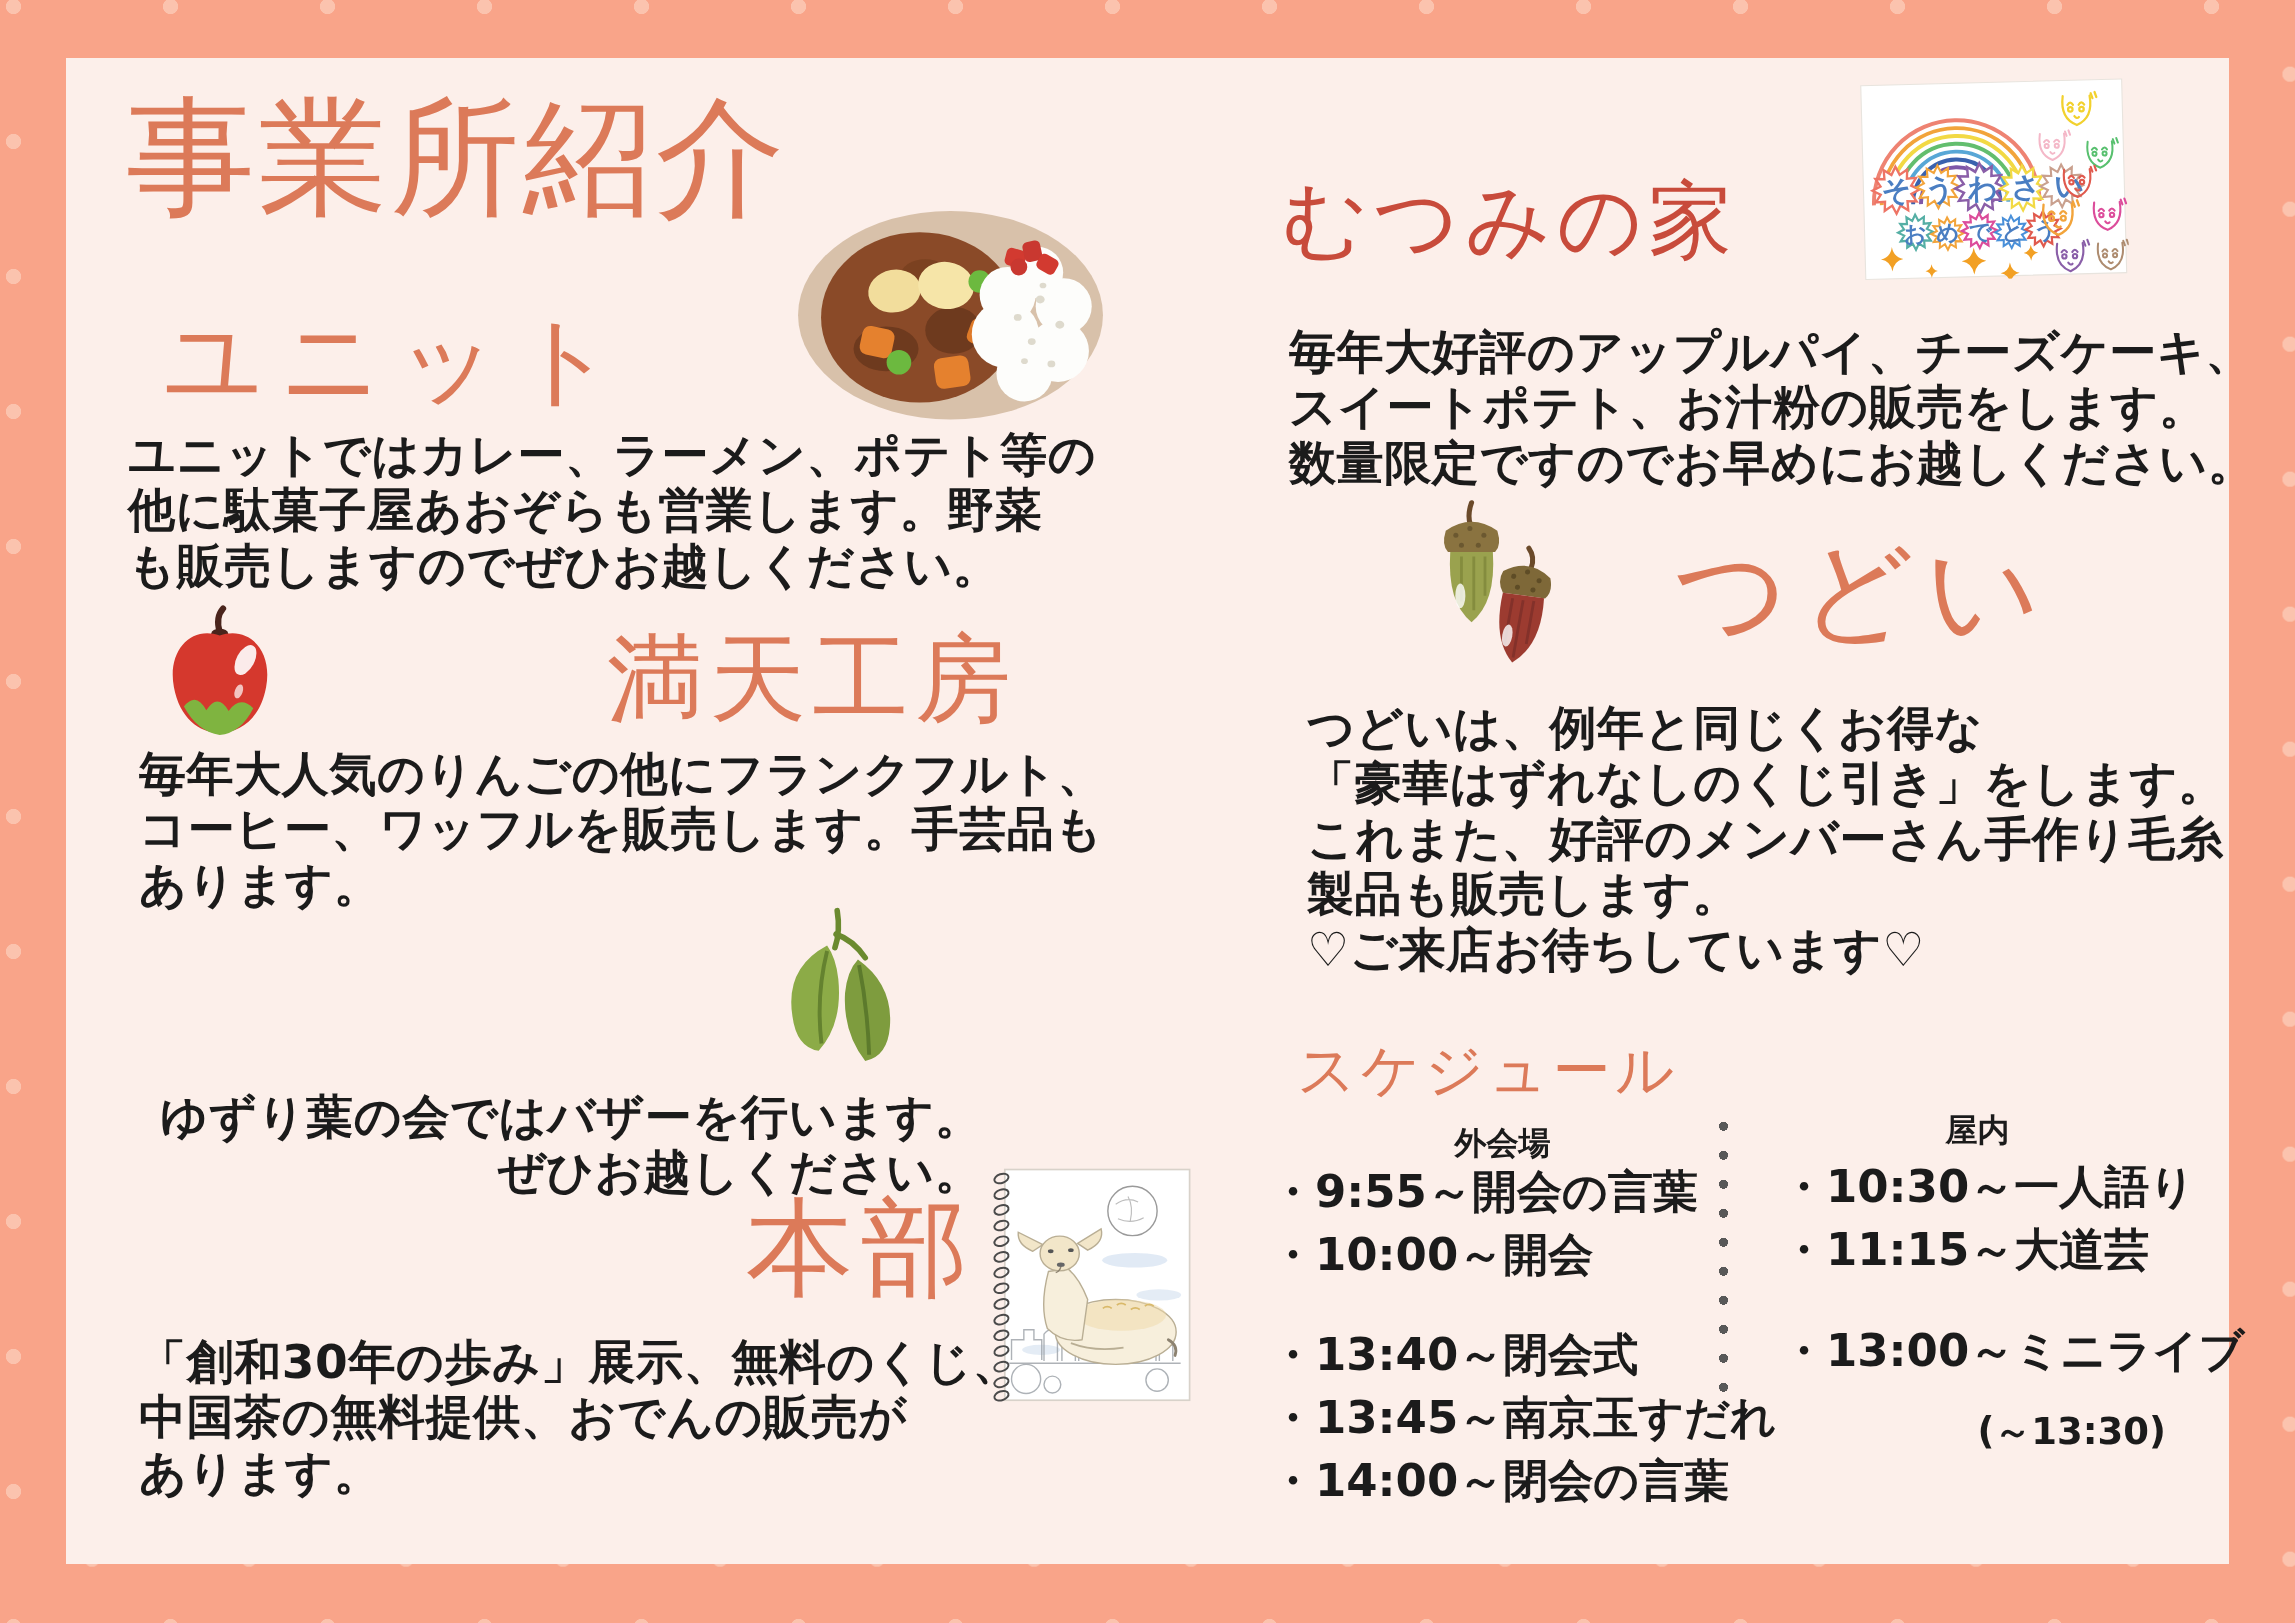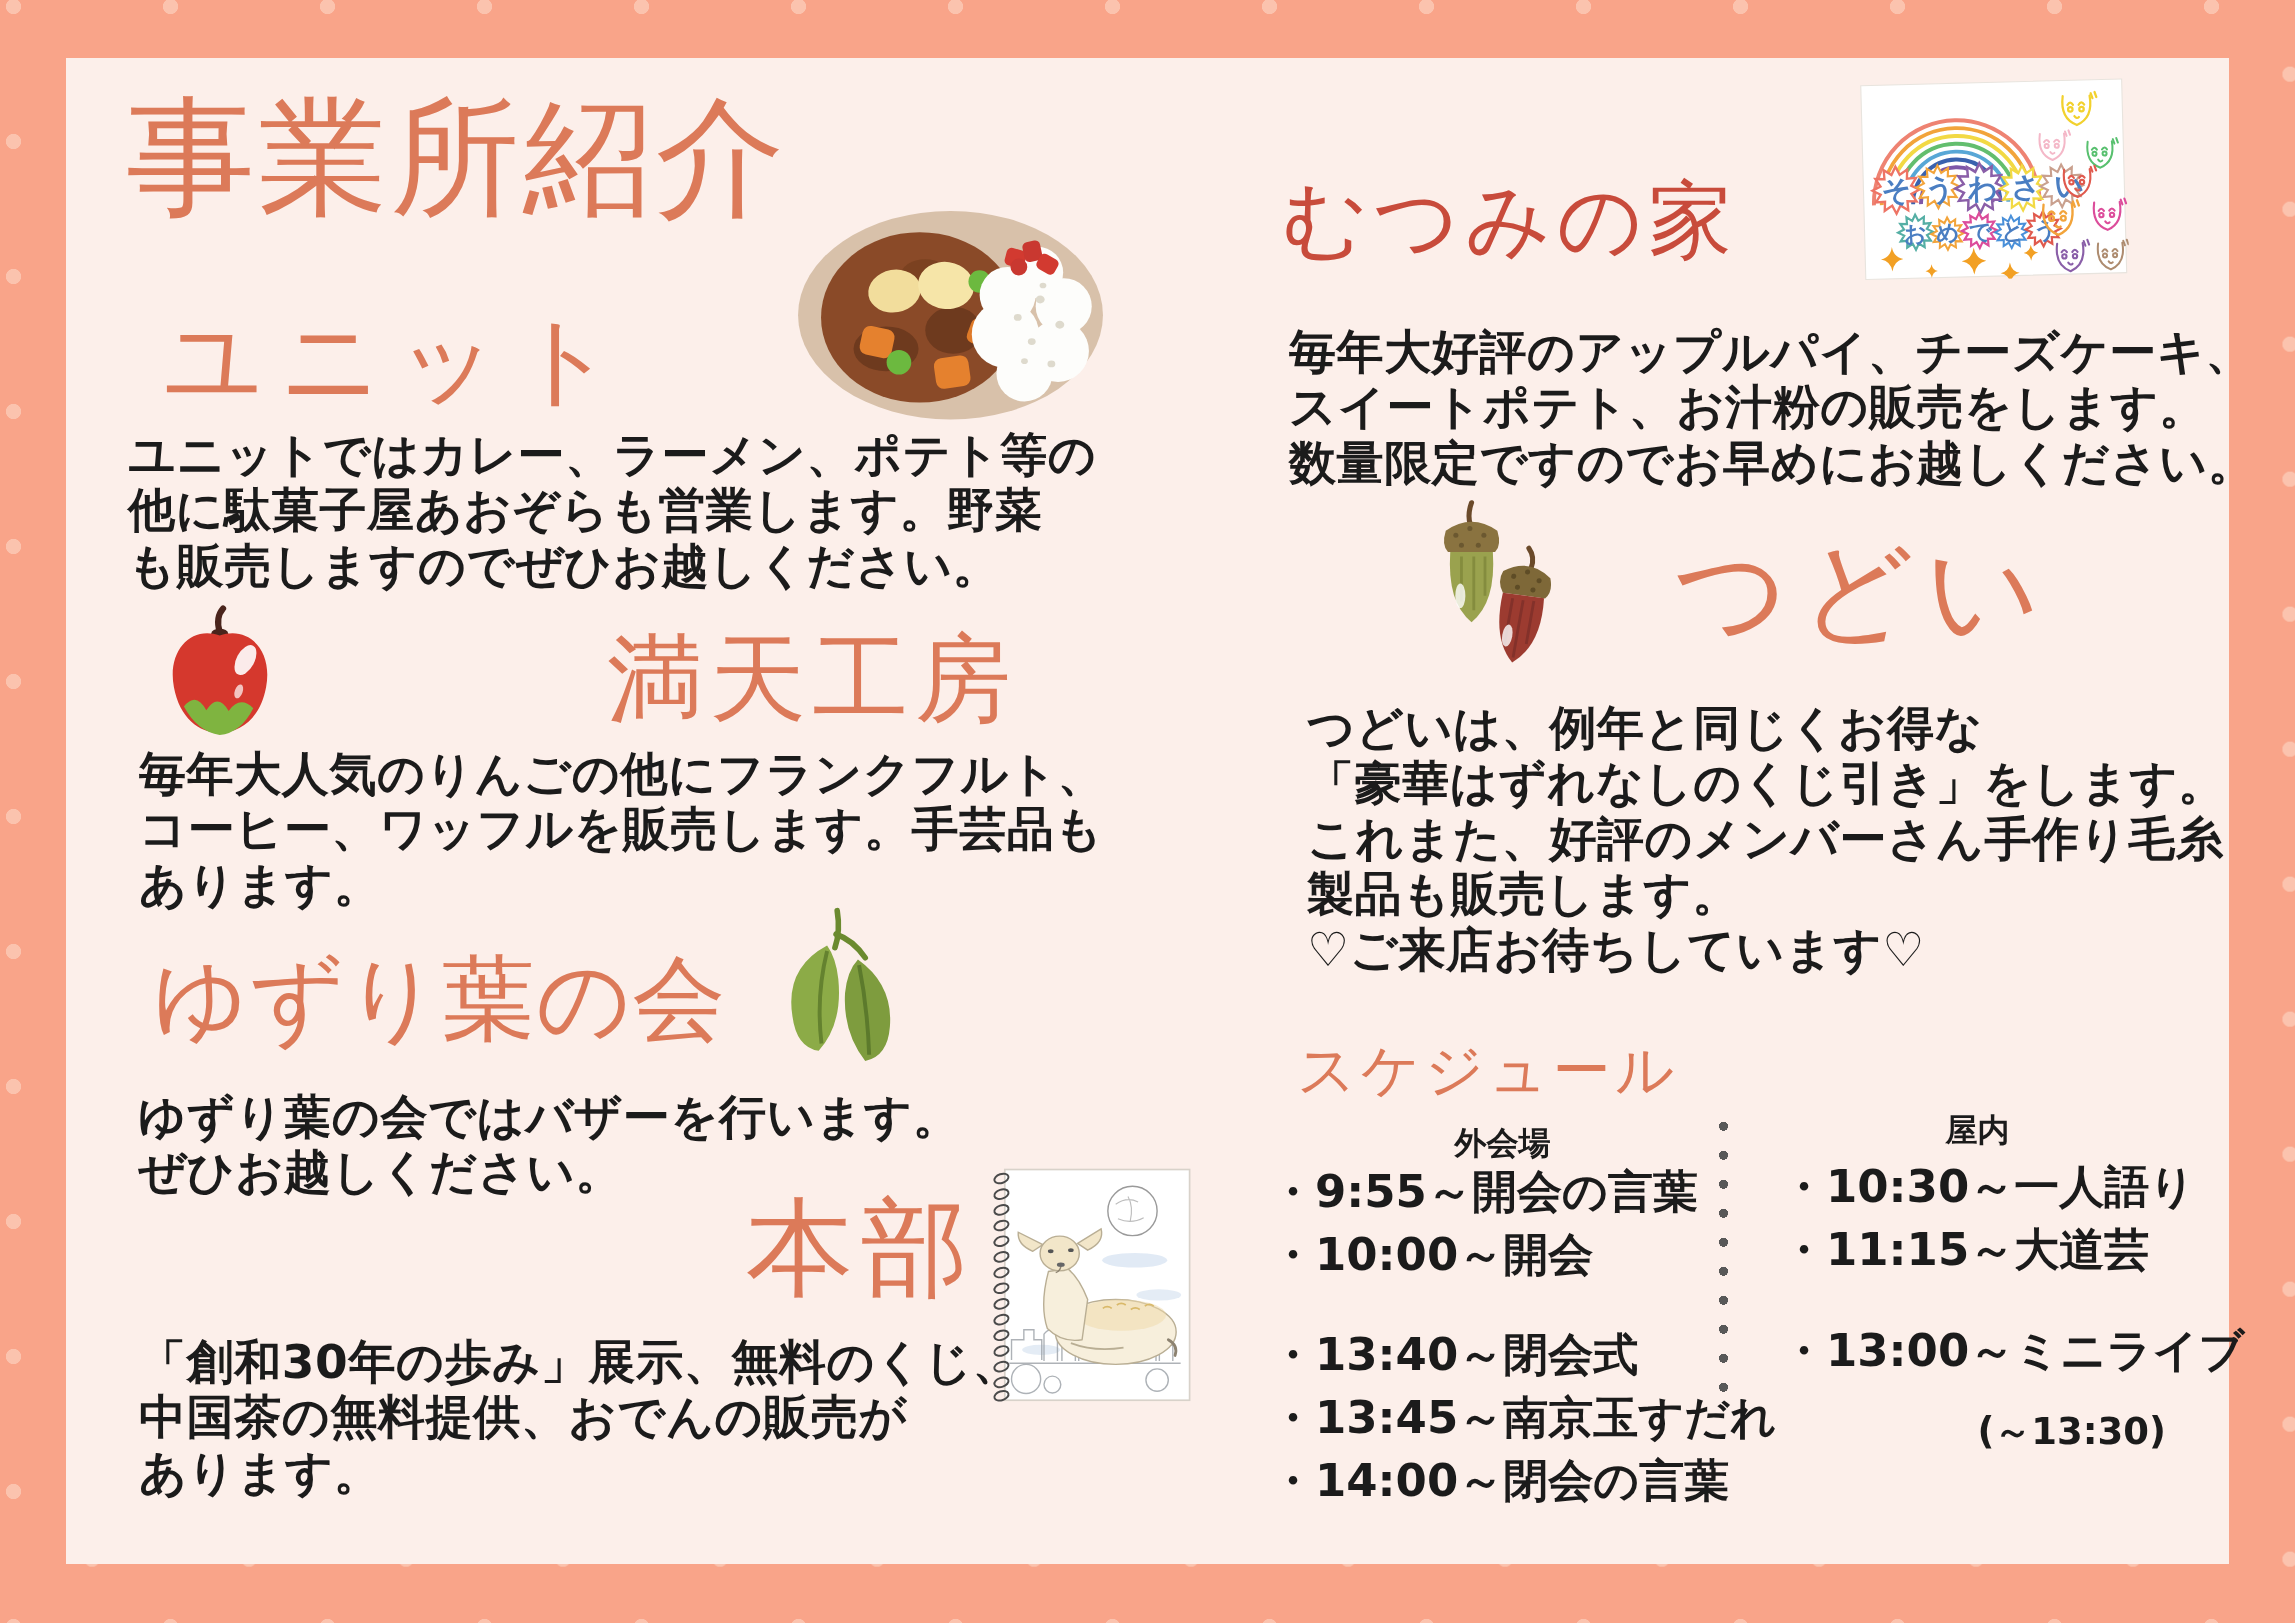--- a/index.html
+++ b/index.html
@@ -100,22 +100,21 @@
 
   <svg class="abs" style="left:743px;top:906px;" width="171" height="163" viewBox="0 0 305 290">
     <path d="M168,8 Q174,44 164,74" stroke="#6B8A2F" stroke-width="10" fill="none" stroke-linecap="round"></path>
     <path d="M166,50 Q196,60 218,92" stroke="#6B8A2F" stroke-width="10" fill="none" stroke-linecap="round"></path>
     <path d="M150,70 Q75,110 88,195 Q95,252 135,258 Q178,210 170,130 Q166,92 150,70 Z" fill="#8CAB47"></path>
     <path d="M150,80 Q130,160 140,245" stroke="#64822F" stroke-width="7" fill="none"></path>
     <path d="M205,95 Q268,140 262,215 Q258,268 218,276 Q178,225 182,155 Q186,115 205,95 Z" fill="#7E9C3E"></path>
     <path d="M207,105 Q222,180 225,265" stroke="#5C7A2C" stroke-width="7" fill="none"></path>
   </svg>
 
-  <div class="h" style="left:153px;top:953px;font-size:93px;letter-spacing:1.1px;">ゆずり葉の会</div>
-  <div class="para" style="left:138px;top:1089px;">
+  <div class="para" style="left:160px;top:1089px;text-align:right;">
     <div>ゆずり葉の会ではバザーを行います。</div>
     <div>ぜひお越しください。</div>
   </div>
 
   <div class="h" style="left:746px;top:1195px;font-size:107px;letter-spacing:7.9px;">本部</div>
   <div class="para" style="left:139px;top:1334px;">
     <div>「創和30年の歩み」展示、無料のくじ、</div>
     <div>中国茶の無料提供、おでんの販売が</div>
     <div>あります。</div>
   </div>

